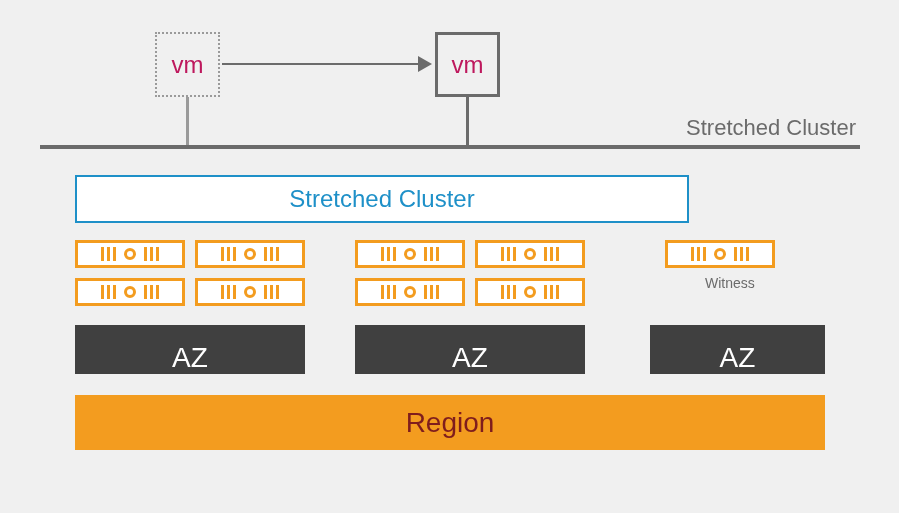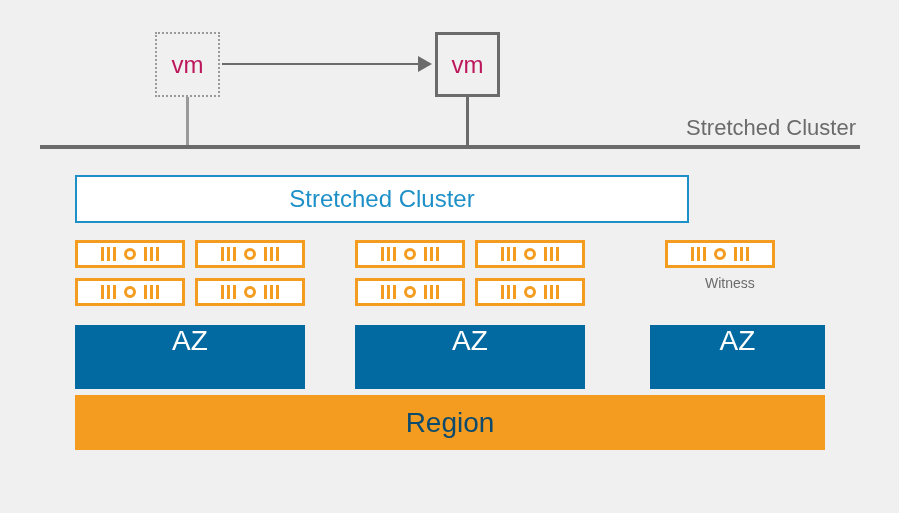--- a/index.html
+++ b/index.html
@@ -43,22 +43,22 @@
   align-items: center;
   justify-content: center;
   gap: 8px;
 }
 .server .bars { display: flex; gap: 3px; }
 .server .bar { width: 3px; height: 14px; background: #f39c1f; }
 .server .disc { width: 12px; height: 12px; border: 3px solid #f39c1f; border-radius: 50%; }
 
 .witness-label { position: absolute; color: #6b6b6b; font-size: 14px; left: 705px; top: 275px; }
 
-.az-box { position: absolute; background: #0369a1; color: #fff; display: flex; align-items: flex-start; justify-content: center; font-size: 28px; height: 64px; }
-.region-box { position: absolute; background: #f39c1f; color: #0c4a6e; display: flex; align-items: center; justify-content: center; font-size: 28px; left: 75px; top: 395px; width: 750px; height: 55px; }
+.az-box { position: absolute; background: #404040; color: #fff; display: flex; align-items: flex-end; justify-content: center; font-size: 28px; height: 49px; }
+.region-box { position: absolute; background: #f39c1f; color: #7f1d1d; display: flex; align-items: center; justify-content: center; font-size: 28px; left: 75px; top: 395px; width: 750px; height: 55px; }
 </style>
 </head>
 <body>
 <div class="canvas">
 
 <div class="vm-box vm-source">
   <span>vm</span>
 </div>
 <div class="vm-box vm-dest">
   <span>vm</span>

